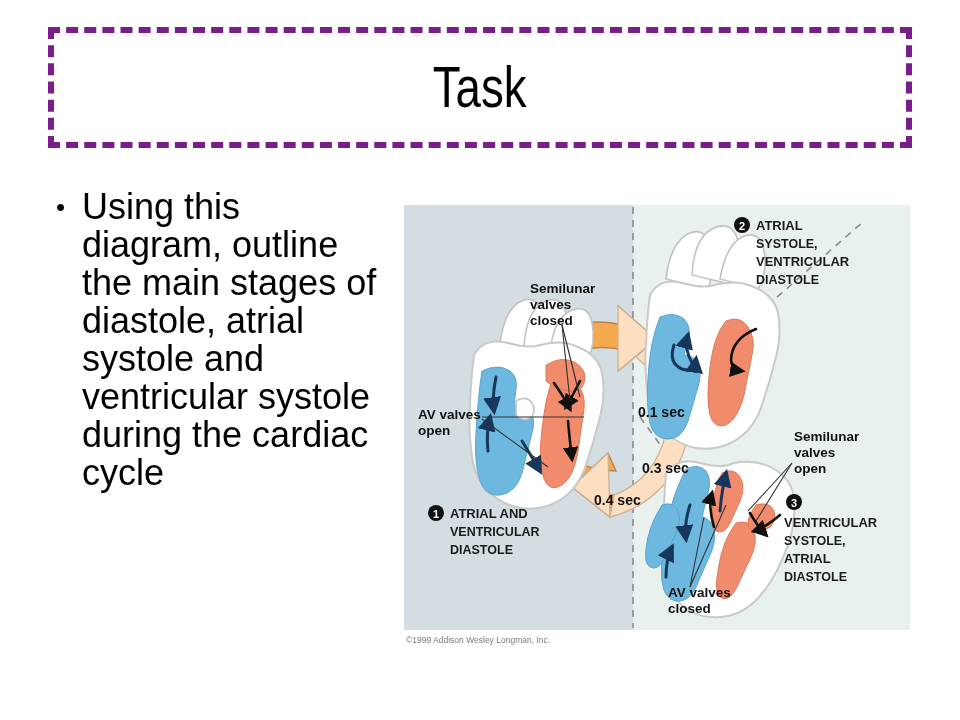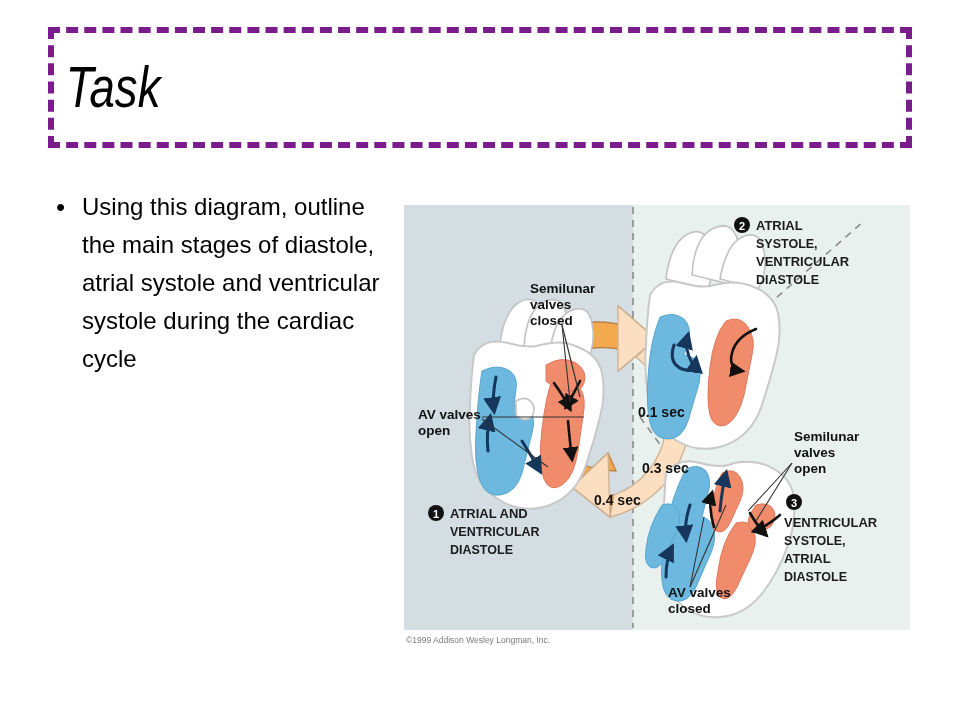--- a/index.html
+++ b/index.html
@@ -19,22 +19,21 @@
   #title-box {
     position: absolute;
     left: 48px;
     top: 27px;
     width: 864px;
     height: 121px;
     border: 6px dashed #7B1C8C;
     box-sizing: border-box;
     display: flex;
     align-items: center;
-    justify-content: flex-start;
-    font-style: italic;
+    justify-content: center;
   }
   #title-text {
     font-size: 57px;
     color: #000000;
     font-family: "Liberation Sans", sans-serif;
     letter-spacing: 0px;
     line-height: 1;
     transform: scaleX(0.80);
     transform-origin: center;
     white-space: nowrap;
@@ -54,21 +53,21 @@
   .bullet-dot {
     flex: 0 0 auto;
     width: 26px;
     font-size: 26px;
     line-height: 38px;
     color: #000;
     text-align: left;
   }
   .bullet-text {
     flex: 1 1 auto;
-    font-size: 24px;
+    font-size: 36px;
     line-height: 38px;
     color: #000000;
     font-family: "Liberation Sans", sans-serif;
   }
 
   
   #figure {
     position: absolute;
     left: 404px;
     top: 205px;

